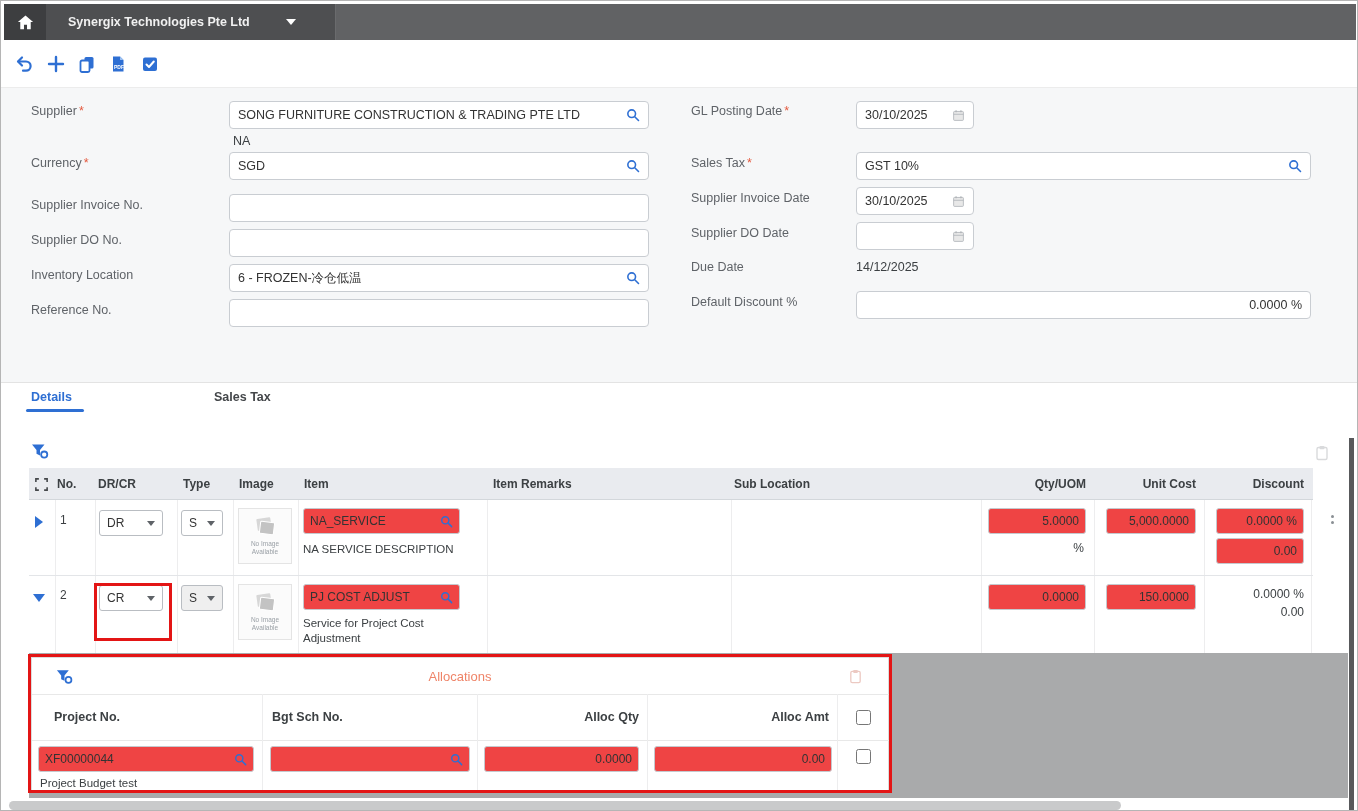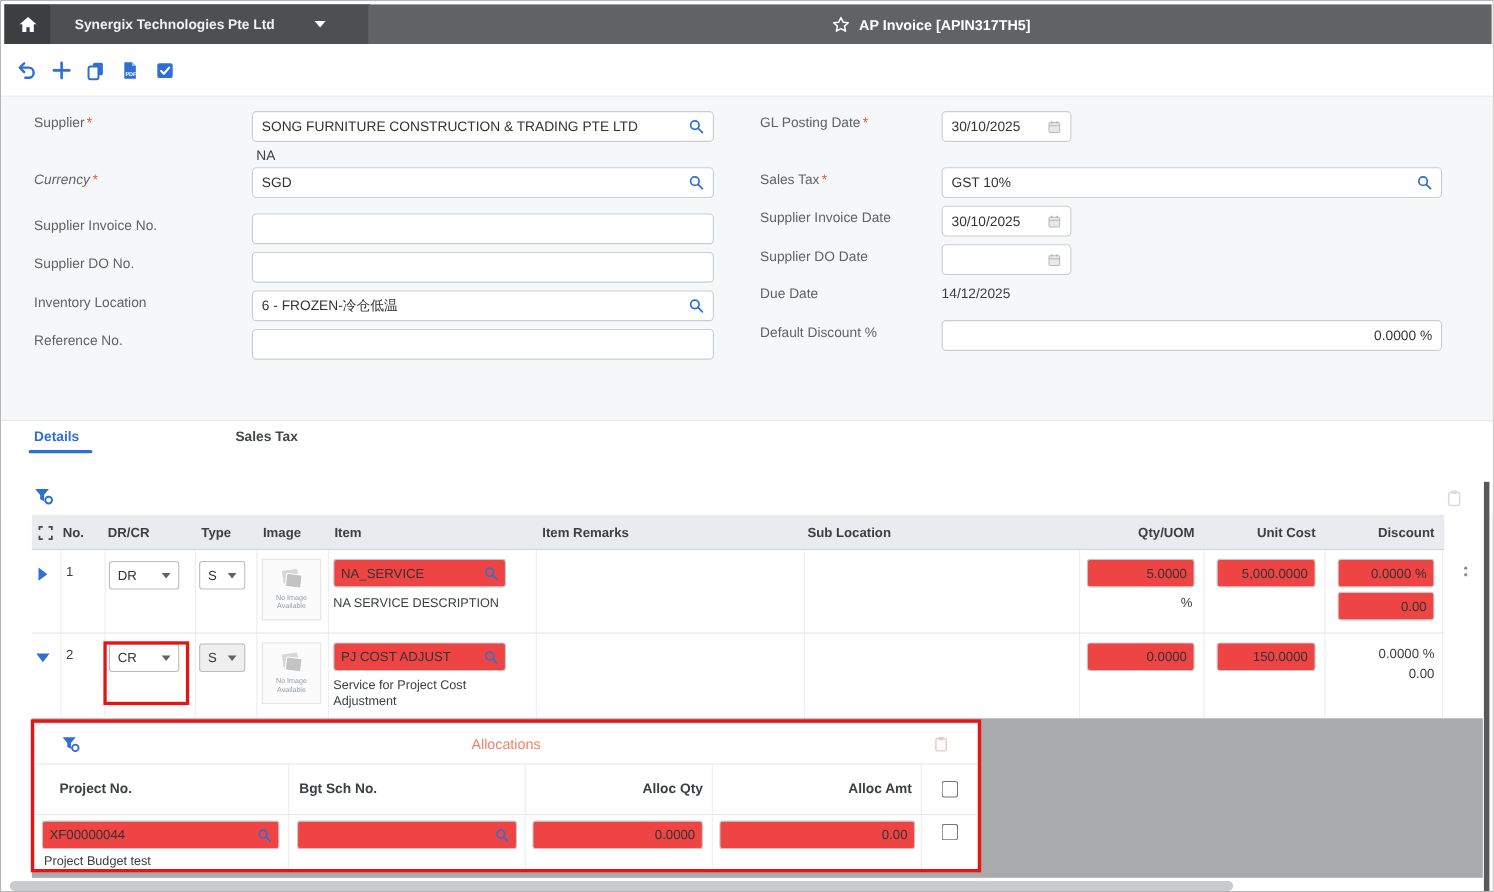--- a/index.html
+++ b/index.html
@@ -63,26 +63,20 @@
   <div class="abs topbar" style="left:3px;top:3px;width:1352px;height:36px;">
     <div class="abs tb-home" style="left:0;top:0;width:42px;height:36px;">
       <svg width="19" height="19" viewBox="0 0 20 20">
         <path d="M10 2.5 L18 9.5 H15.5 V17 H11.6 V12.3 H8.4 V17 H4.5 V9.5 H2 Z" fill="#ffffff"></path>
       </svg>
     </div>
     <div class="abs tb-company" style="left:42px;top:0;width:290px;height:36px;">
       <span style="padding-left:22px;">Synergix Technologies Pte Ltd</span>
       <span class="caret-down" style="margin-left:36px;"></span>
     </div>
-    <div class="abs tb-title" style="left:752px;top:0;height:36px;">
-      <svg width="17" height="17" viewBox="0 0 20 20">
-        <path d="M10 2.2 L12.4 7.2 L17.8 7.8 L13.8 11.5 L14.9 16.9 L10 14.2 L5.1 16.9 L6.2 11.5 L2.2 7.8 L7.6 7.2 Z" fill="none" stroke="#ffffff" stroke-width="1.6" stroke-linejoin="round"></path>
-      </svg>
-      <span>AP Invoice [APIN317TH5]</span>
-    </div>
   </div>
 
   <div class="abs" style="left:0;top:41px;width:1358px;height:45px;background:#fff;">
     <span class="abs icon-btn" style="left:12px;top:11px;width:22px;height:22px;">
       <svg width="20" height="20" viewBox="0 0 20 20">
         <path d="M8 3.5 L4 7.5 L8 11.5" fill="none" stroke="#2e6fd3" stroke-width="2.2" stroke-linecap="round" stroke-linejoin="round"></path>
         <path d="M4.6 7.5 H12 a4.6 4.6 0 0 1 0 9.2 H9" fill="none" stroke="#2e6fd3" stroke-width="2.2" stroke-linecap="round"></path>
       </svg>
     </span>
     <span class="abs icon-btn" style="left:44px;top:11px;width:22px;height:22px;">
@@ -117,21 +111,21 @@
     <div class="abs f-label" style="left:30px;top:16px;"><span>Supplier</span><span class="req">*</span></div>
     <div class="abs input-box" style="left:228px;top:13px;width:420px;">
       <input type="text" value="SONG FURNITURE CONSTRUCTION &amp; TRADING PTE LTD" style="">
       <svg width="14" height="14" viewBox="0 0 16 16">
           <circle cx="6.5" cy="6.5" r="4.4" fill="none" stroke="#2e6fd3" stroke-width="1.8"></circle>
           <line x1="10" y1="10" x2="14.3" y2="14.3" stroke="#2e6fd3" stroke-width="1.8" stroke-linecap="round"></line>
         </svg>
     </div>
     <div class="abs static-val" style="left:232px;top:46px;">NA</div>
 
-    <div class="abs f-label" style="left:30px;top:68px;font-style:italic;"><span>Currency</span><span class="req">*</span></div>
+    <div class="abs f-label" style="left:30px;top:68px;"><span>Currency</span><span class="req">*</span></div>
     <div class="abs input-box" style="left:228px;top:64px;width:420px;">
       <input type="text" value="SGD" style="">
       <svg width="14" height="14" viewBox="0 0 16 16">
           <circle cx="6.5" cy="6.5" r="4.4" fill="none" stroke="#2e6fd3" stroke-width="1.8"></circle>
           <line x1="10" y1="10" x2="14.3" y2="14.3" stroke="#2e6fd3" stroke-width="1.8" stroke-linecap="round"></line>
         </svg>
     </div>
 
     <div class="abs f-label" style="left:30px;top:110px;">Supplier Invoice No.</div>
     <div class="abs input-box" style="left:228px;top:106px;width:420px;">

